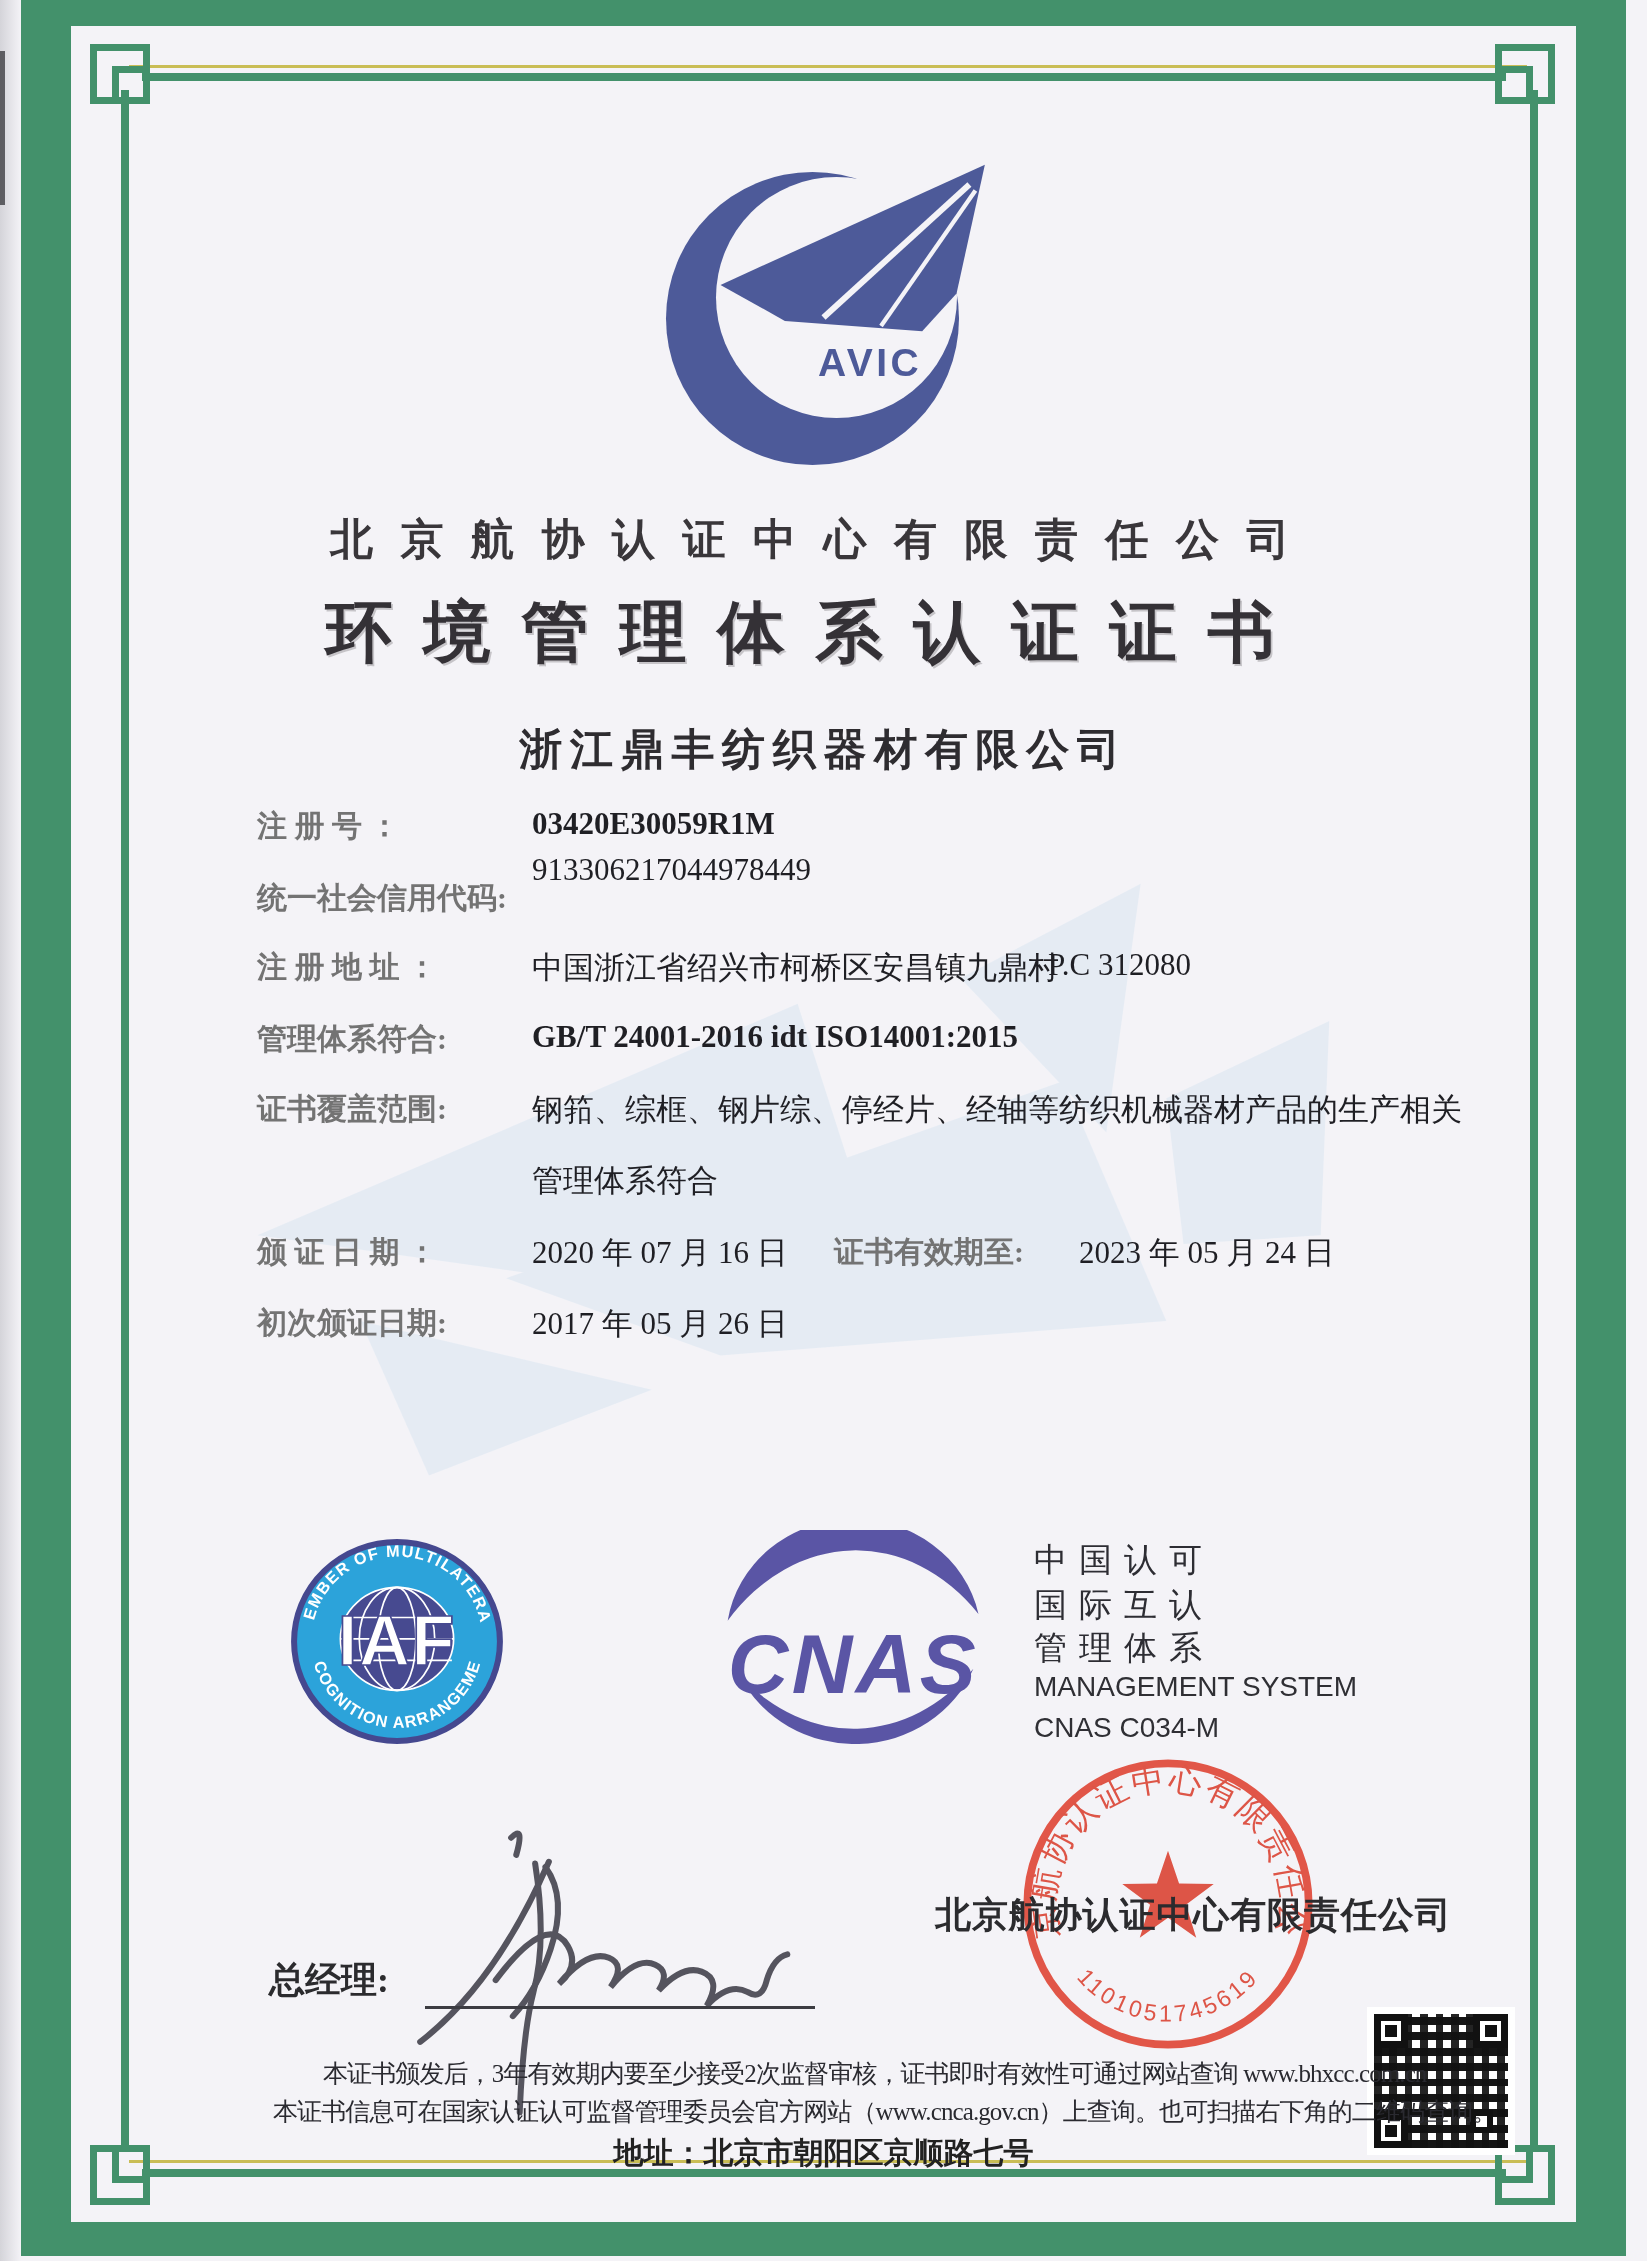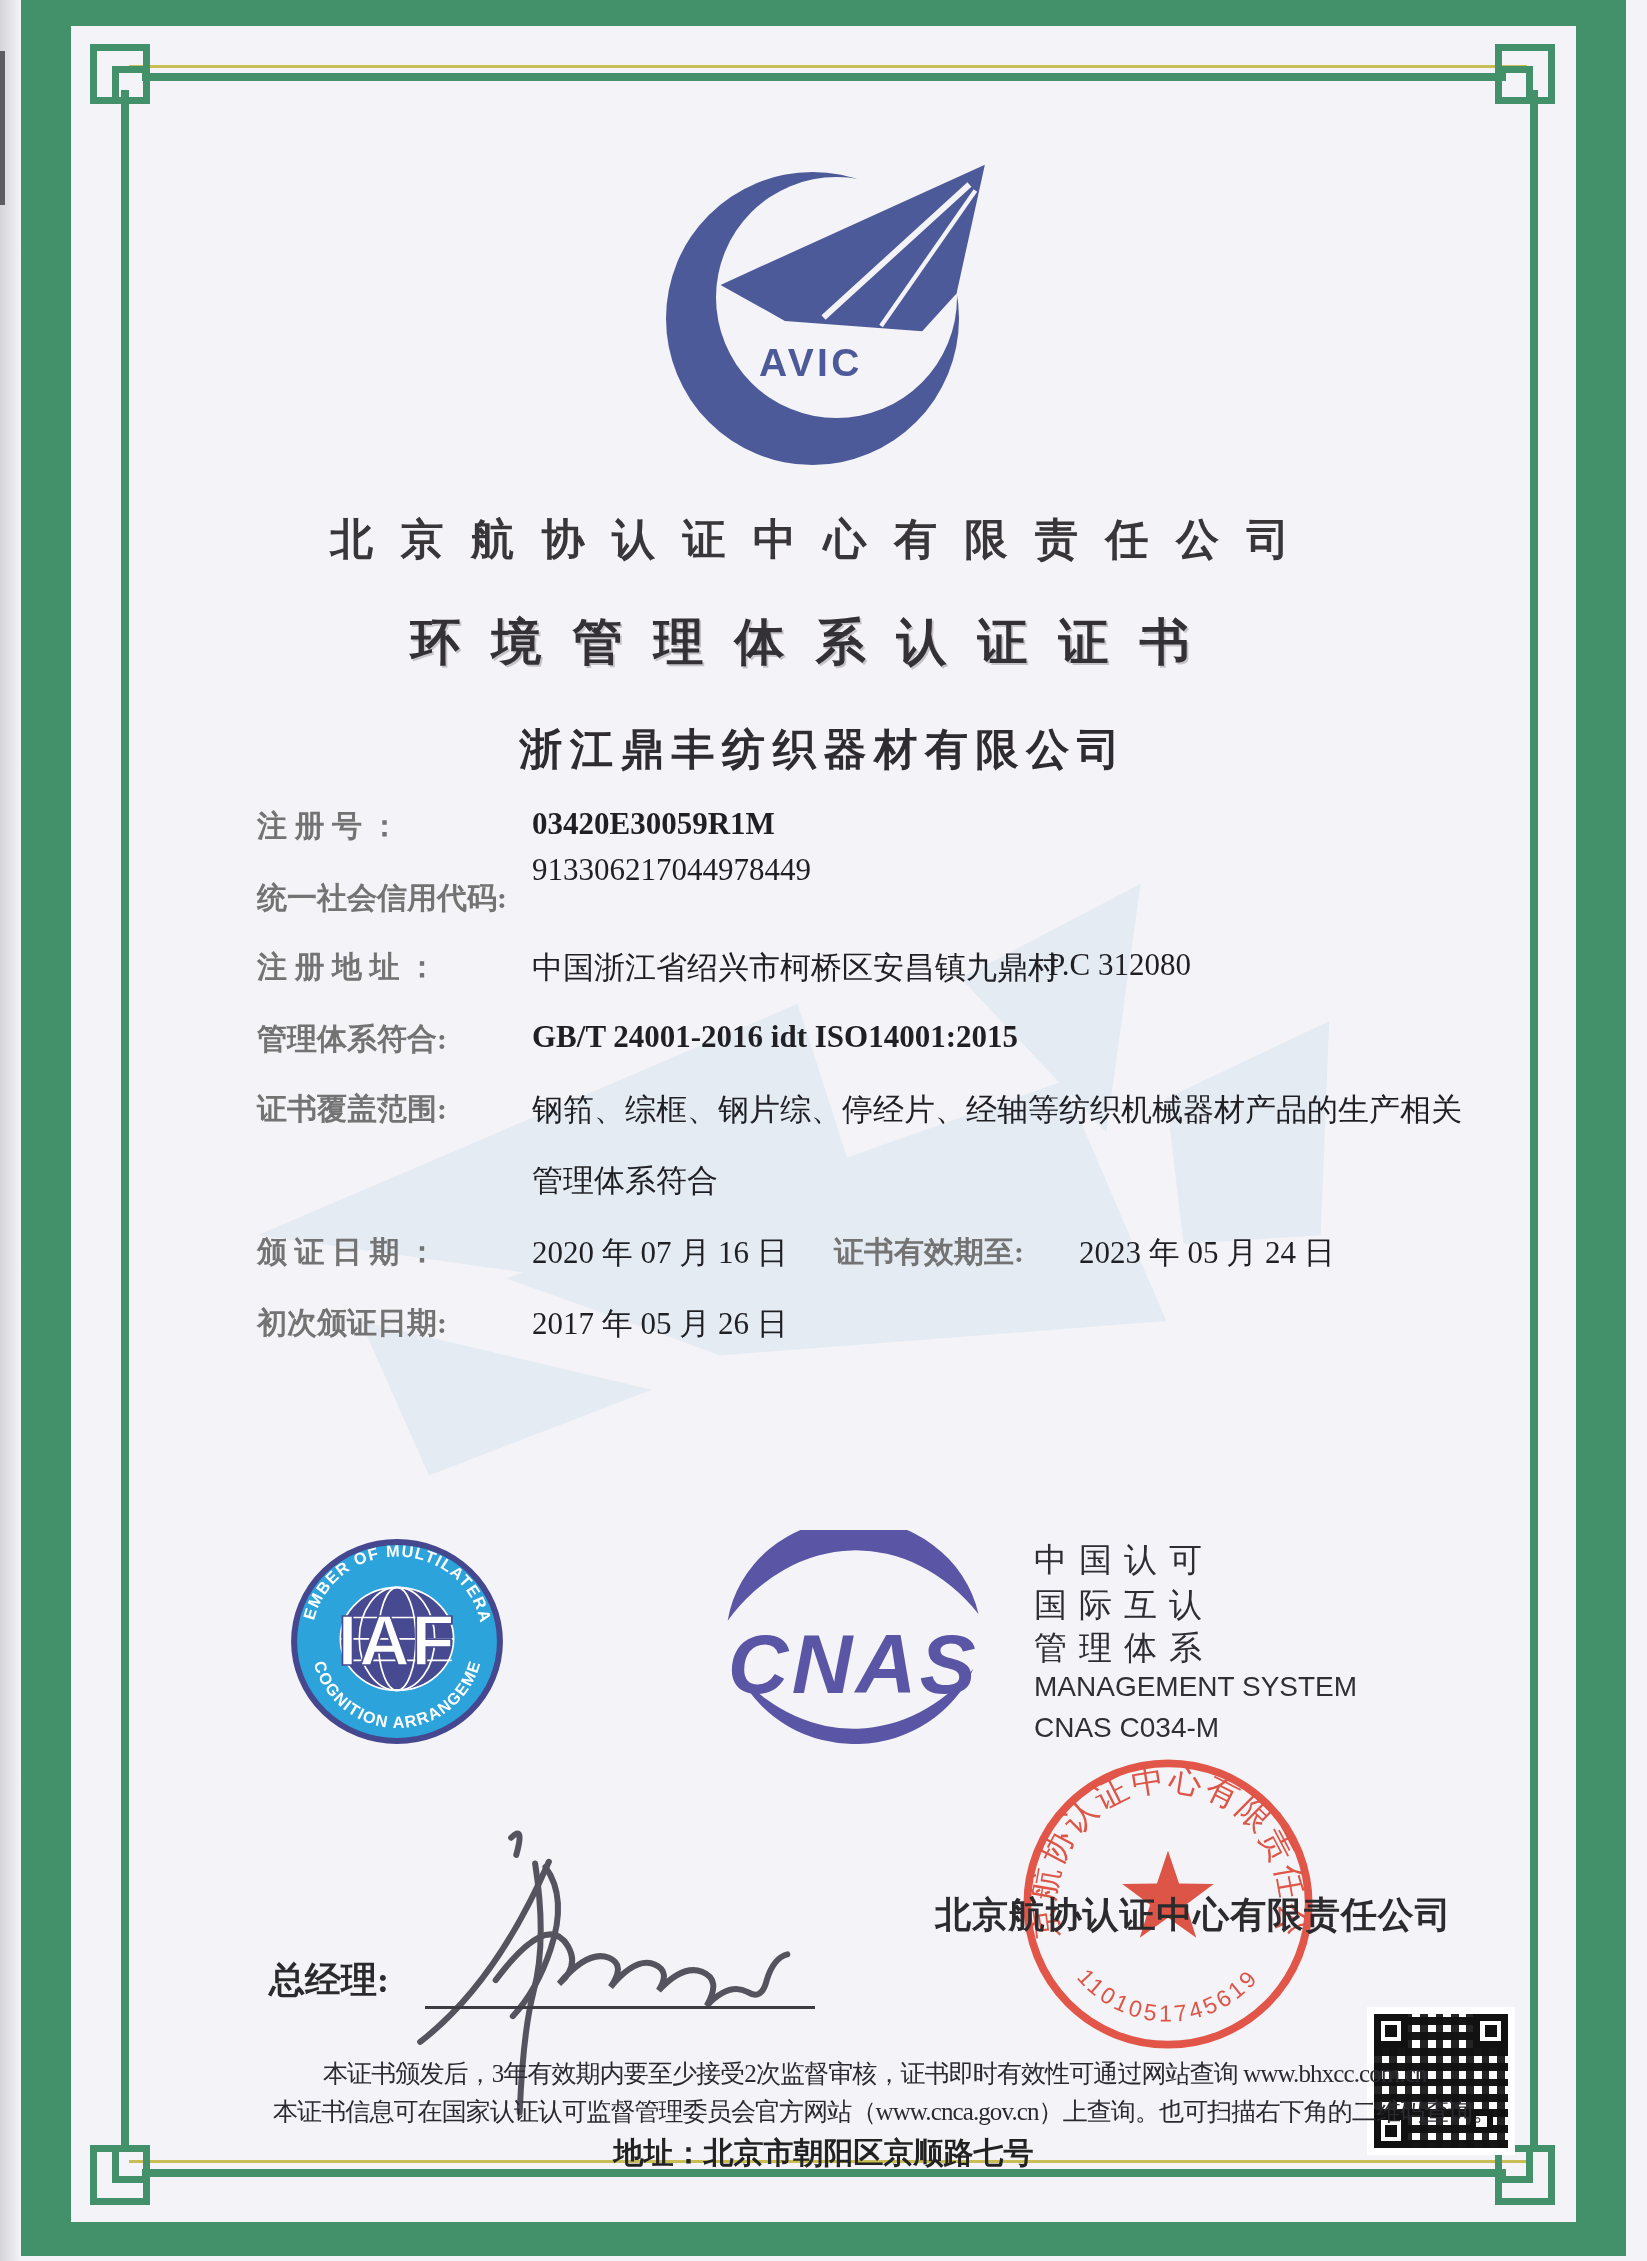--- a/index.html
+++ b/index.html
@@ -16,22 +16,22 @@
   
   .gline{background:#43916B;}
   .goldline{background:#C9BD55;height:2.6px;}
   .csq{border:7.7px solid #43916B;background:transparent;}
   .csq.big{width:46px;height:46px;}
   .csq.small{width:24px;height:24px;}
   
   .issuer-title{left:137px;right:137px;top:511px;text-align:center;
     font-size:43px;font-weight:700;letter-spacing:27.5px;color:#39363a;}
   .main-title{left:103px;right:119px;top:587px;text-align:center;
-    font-size:50px;font-weight:900;letter-spacing:31px;color:#343136;
-    text-shadow:1.7px 1.7px 0 rgba(60,55,58,.25);margin-top:22px;}
+    font-size:67px;font-weight:900;letter-spacing:31px;color:#343136;
+    text-shadow:1.7px 1.7px 0 rgba(60,55,58,.25);}
   .company{left:103px;right:103px;top:721px;text-align:center;
     font-size:43px;font-weight:700;letter-spacing:7.7px;color:#2e2c30;}
   .flabel{left:257px;font-size:30px;font-weight:700;color:#737373;white-space:pre;}
   .fvalue{left:532px;font-size:31px;color:#1f1f24;white-space:pre;}
   .bold{font-weight:700;}
   .zh-cap{left:1034px;font-size:33px;letter-spacing:12px;color:#2d2d33;}
   .en-cap{left:1034px;font-size:28px;color:#2f2f34;
     font-family:"Liberation Sans","DejaVu Sans",sans-serif;}
   .footer-line{font-size:25px;letter-spacing:-0.9px;color:#2a2a30;white-space:nowrap;}
   .footer-addr{left:0;right:0;top:2133px;text-align:center;
@@ -39,21 +39,21 @@
   .gm-label{left:269px;top:1956px;font-size:36px;font-weight:700;color:#2b2b2e;}
   .stamp-name{left:935px;top:1891px;font-size:36px;font-weight:700;
     letter-spacing:0.9px;color:#2b2b2e;white-space:nowrap;}
   .sig-underline{left:425px;top:2006px;width:390px;height:2.6px;background:#3c3c42;}
   
   .avic{left:656px;top:163px;width:335px;height:309px;}
   .avic .disc{position:absolute;left:10.3px;top:8.6px;width:293px;height:293px;
     border-radius:50%;background:#4D5A99;}
   .avic .hole{position:absolute;left:60px;top:13.7px;width:241px;height:241px;
     border-radius:50%;background:#f4f3f7;}
-  .avic .word{position:absolute;left:103px;top:178px;width:163px;text-align:left;
+  .avic .word{position:absolute;left:103px;top:178px;width:163px;text-align:right;
     font-family:"Liberation Sans","DejaVu Sans",sans-serif;
     font-size:39px;font-weight:700;letter-spacing:3.4px;color:#4D5A99;}
   
   .qr{left:1367px;top:2007px;width:134px;height:134px;background:#fff;padding:6.9px;}
   .qr-pat{position:absolute;left:6.9px;top:6.9px;width:134px;height:134px;
     background:
      repeating-linear-gradient(90deg,rgba(17,17,17,.92) 0 7.7px,transparent 7.7px 15.4px),
      repeating-linear-gradient(0deg,#151515 0 7.7px,#ffffff 7.7px 15.4px);}
   .finder{position:absolute;width:20.6px;height:20.6px;background:#fff;border:7.7px solid #111;
     display:flex;align-items:center;justify-content:center;}

